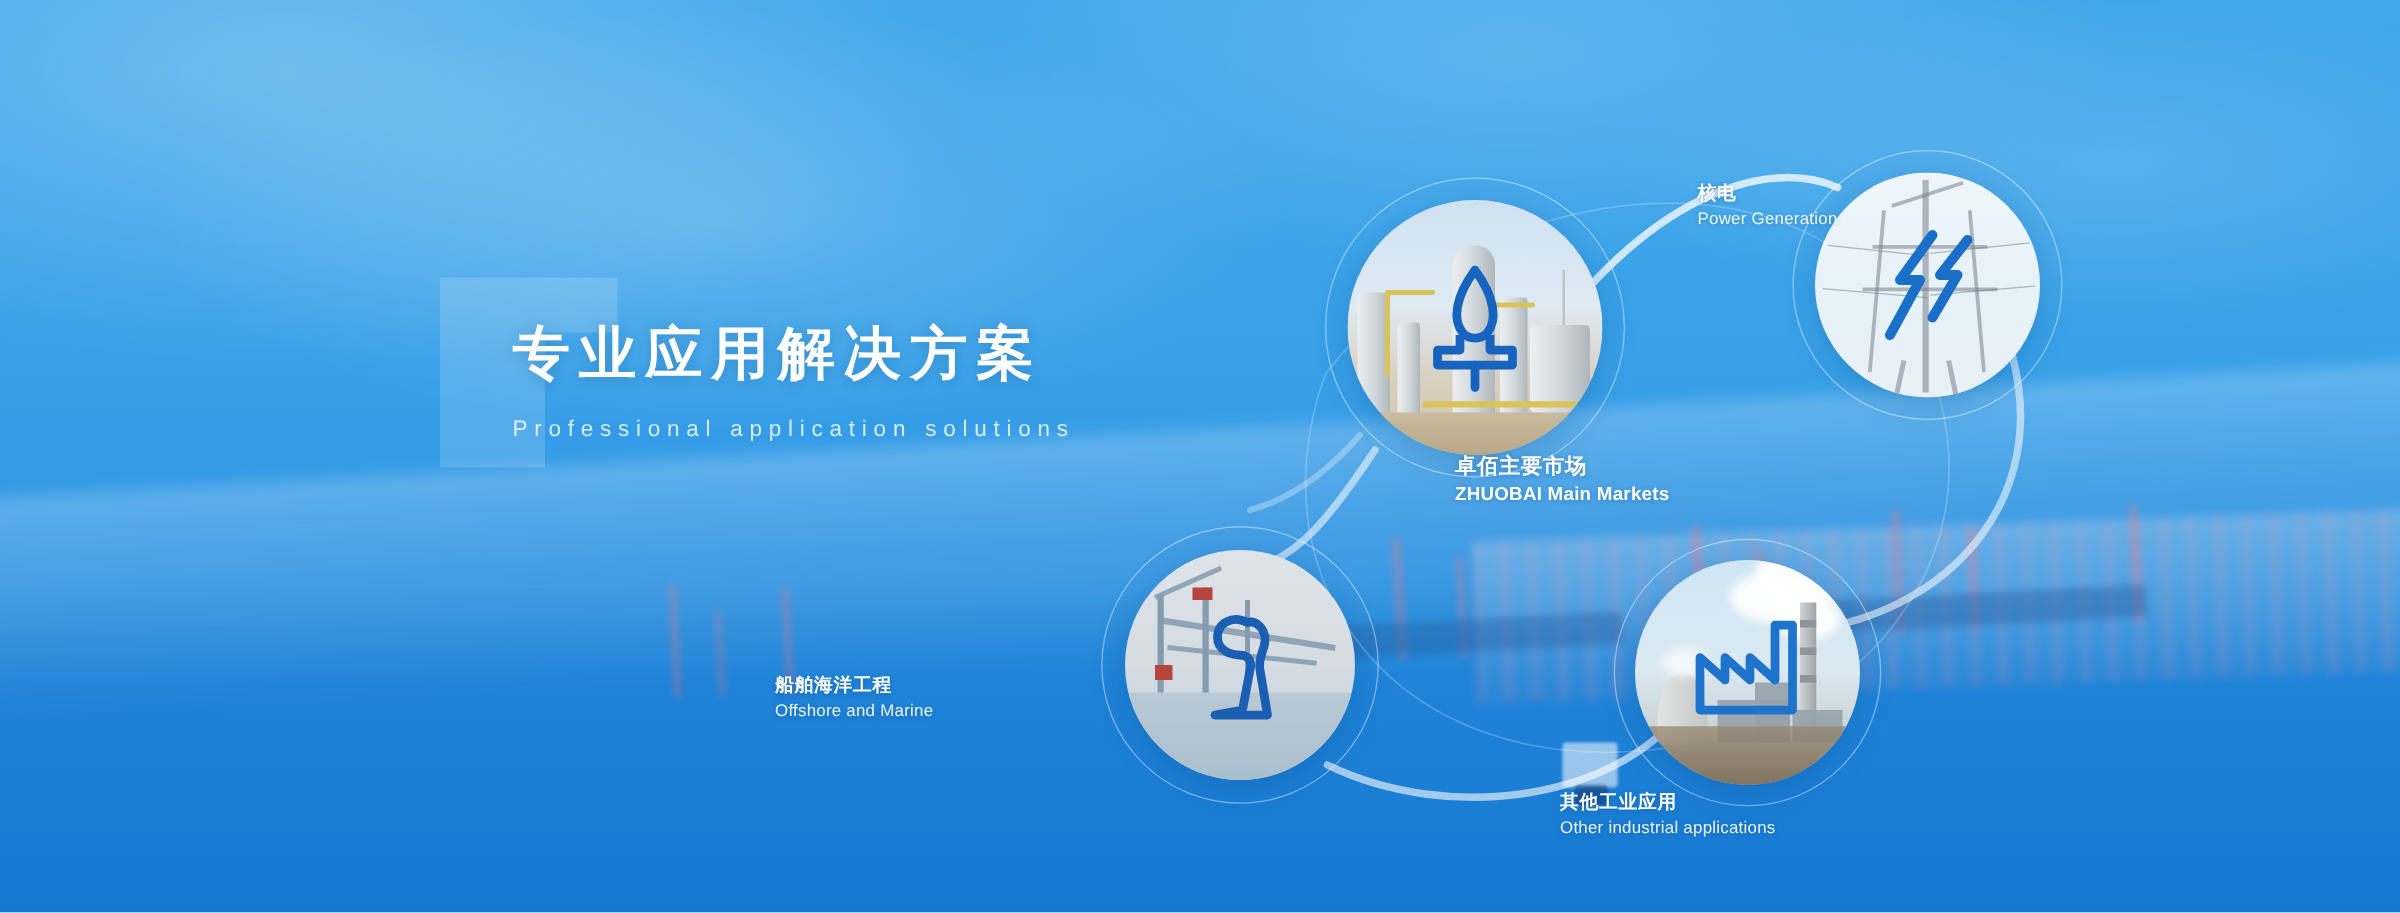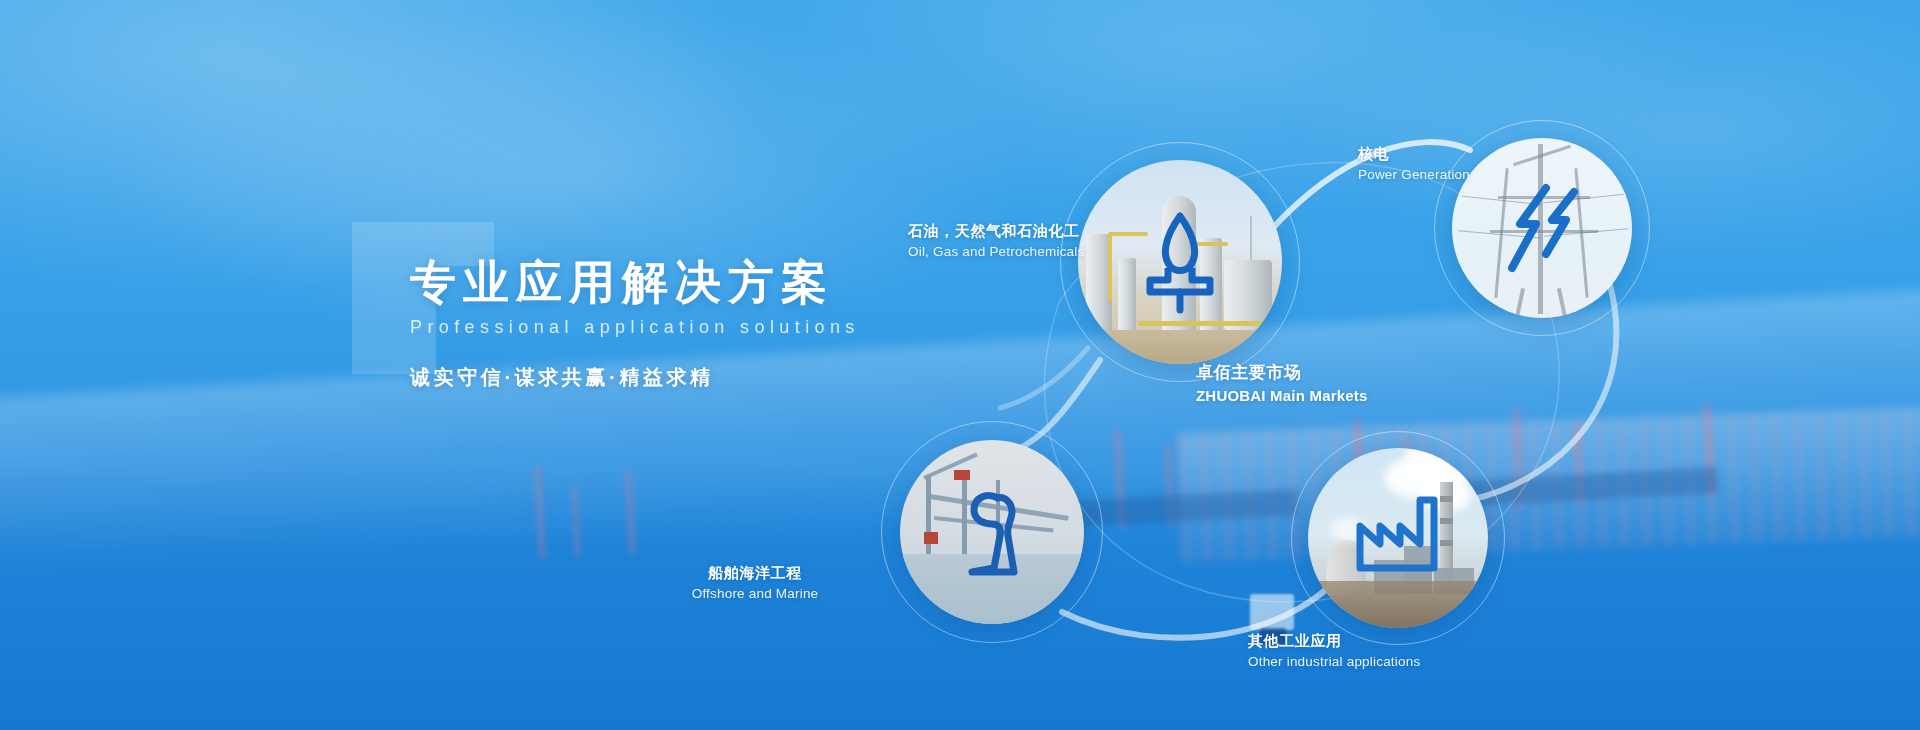--- a/index.html
+++ b/index.html
@@ -73,21 +73,21 @@
 
   
   .copy{ position:absolute; left:410px; top:252px; }
   .h1{
     color:#ffffff; font-weight:bold; font-size:46px; line-height:1.33;
     letter-spacing:7px; white-space:nowrap;
     text-shadow:0 2px 10px rgba(10,60,120,.25);
   }
   .h1 .l2{ display:block; }
   .sub-en{
-    margin-top:4px; color:rgba(255,255,255,.80);
+    margin-top:20px; color:rgba(255,255,255,.80);
     font-size:18px; letter-spacing:5.4px; white-space:nowrap;
   }
   .slogan{
     margin-top:26px; color:#ffffff; font-weight:bold;
     font-size:20px; letter-spacing:3.6px; white-space:nowrap;
     text-shadow:0 1px 6px rgba(10,60,120,.25);
   }
 
   
   .net{ position:absolute; left:0; top:0; width:1920px; height:730px; }
@@ -195,21 +195,20 @@
   <div class="ship2"></div>
 
   <div class="bracket"></div>
   <div class="bracket-arm"></div>
 
   <div class="copy">
     <div class="h1">
       <span class="l2">专业应用解决方案</span>
     </div>
     <div class="sub-en">Professional application solutions</div>
-    <div class="slogan">诚实守信·谋求共赢·精益求精</div>
   </div>
 
   <svg class="net" viewBox="0 0 1920 730" xmlns="http://www.w3.org/2000/svg">
 
     <path d="M 1060 300 C 1000 470 1120 620 1320 600 C 1520 580 1620 400 1520 250 C 1430 115 1180 140 1060 300 Z" fill="none" stroke="rgba(255,255,255,0.22)" stroke-width="1.4"></path>
 
     <path d="M 1262 240 C 1340 150 1420 128 1470 150" fill="none" stroke="rgba(255,255,255,0.75)" stroke-width="6" stroke-linecap="round"></path>
 
     <path d="M 1610 285 C 1640 400 1560 480 1470 500" fill="none" stroke="rgba(255,255,255,0.55)" stroke-width="6" stroke-linecap="round"></path>
 
@@ -237,24 +236,20 @@
         <div class="ground"></div>
       </div>
       <div class="glyph">
         <svg width="120" height="120" viewBox="0 0 120 120" xmlns="http://www.w3.org/2000/svg">
           <path d="M60 14 C 44 36 42 54 50 64 C 55 70 65 70 70 64 C 78 54 76 36 60 14 Z" fill="none" stroke="#1664C0" stroke-width="7" stroke-linejoin="round"></path>
           <path d="M48 66 L 48 78 L 30 78 L 30 90 L 90 90 L 90 78 L 72 78 L 72 66" fill="none" stroke="#1664C0" stroke-width="7" stroke-linejoin="round"></path>
           <path d="M60 90 L 60 108" stroke="#1664C0" stroke-width="7" stroke-linecap="round"></path>
         </svg>
       </div>
     </div>
-  </div>
-  <div class="lab" style="left:908px; top:222px; text-align:right; width:160px;">
-    <div class="cn">石油，天然气和石油化工</div>
-    <div class="en">Oil, Gas and Petrochemicals</div>
   </div>
 
   <div class="node" style="left:1452px; top:138px;">
     <div class="ring" style="left:-18px; top:-18px; width:216px; height:216px;"></div>
     <div class="photo" style="left:0; top:0; width:180px; height:180px;">
       <div class="scene sc-pwr">
         <div class="twr" style="left:86px; top:6px;  width:5px; height:170px;"></div>
         <div class="twr" style="left:66px; top:150px;width:4px; height:30px; transform:rotate(12deg);"></div>
         <div class="twr" style="left:108px;top:150px;width:4px; height:30px; transform:rotate(-12deg);"></div>
         <div class="twr" style="left:60px; top:16px; width:60px;height:3px; transform:rotate(-18deg);"></div>
@@ -297,21 +292,21 @@
       </div>
       <div class="glyph">
         <svg width="112" height="112" viewBox="0 0 112 112" xmlns="http://www.w3.org/2000/svg">
           <path d="M62 22 C 50 16 38 22 38 34 C 38 44 48 48 56 48
                    C 62 48 66 52 64 60 L 58 92 L 36 96 L 78 96 L 72 60
                    C 70 50 76 44 76 36 C 76 26 68 20 62 22 Z" fill="none" stroke="#1A5FB4" stroke-width="7" stroke-linejoin="round" stroke-linecap="round"></path>
         </svg>
       </div>
     </div>
   </div>
-  <div class="lab" style="left:620px; top:564px; text-align:center; width:270px;">
+  <div class="lab" style="left:620px; top:539px; text-align:left; width:270px;">
     <div class="cn">船舶海洋工程</div>
     <div class="en">Offshore and Marine</div>
   </div>
 
   <div class="node" style="left:1308px; top:448px;">
     <div class="ring" style="left:-17px; top:-17px; width:214px; height:214px;"></div>
     <div class="photo" style="left:0; top:0; width:180px; height:180px;">
       <div class="scene sc-fac">
         <div class="smoke" style="left:96px; top:-14px; width:78px; height:54px;"></div>
         <div class="smoke" style="left:76px; top:10px;  width:66px; height:40px;"></div>
@@ -333,18 +328,18 @@
           <path d="M18 86 L 18 44 L 38 62 L 38 44 L 58 62 L 58 44 L 78 62 L 78 18 L 92 18 L 92 86 Z" fill="none" stroke="#1E73CC" stroke-width="7" stroke-linejoin="round" stroke-linecap="round"></path>
         </svg>
       </div>
     </div>
   </div>
   <div class="lab" style="left:1248px; top:632px;">
     <div class="cn">其他工业应用</div>
     <div class="en">Other industrial applications</div>
   </div>
 
-  <div class="lab center" style="left:1196px; top:361px;">
+  <div class="lab center" style="left:1164px; top:361px;">
     <div class="cn">卓佰主要市场</div>
     <div class="en">ZHUOBAI Main Markets</div>
   </div>
 
 </div>
 
 </body></html>

